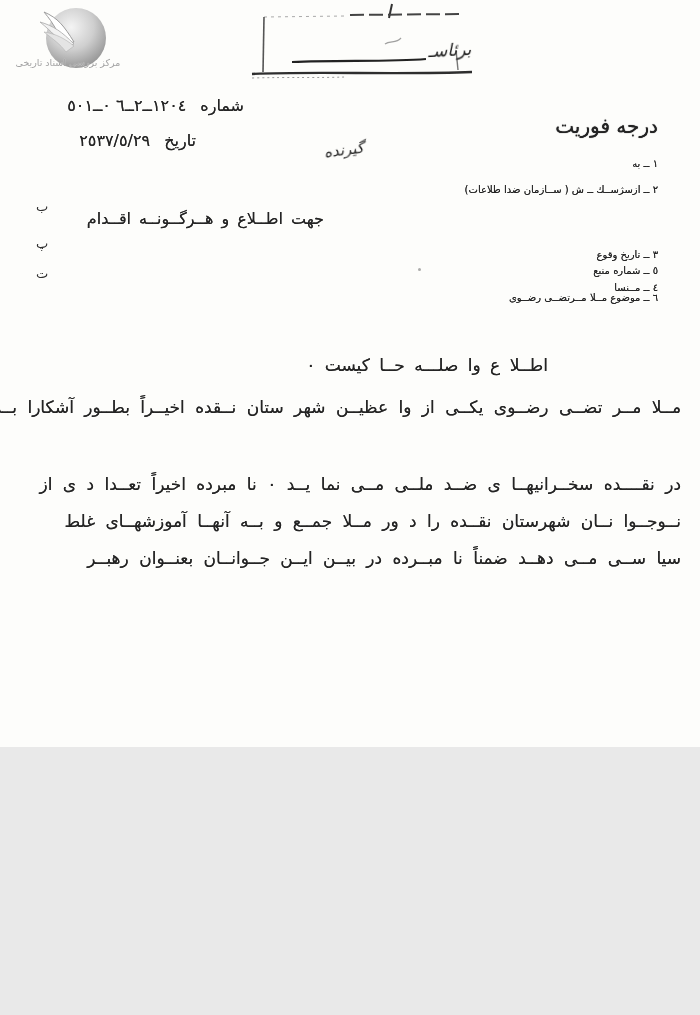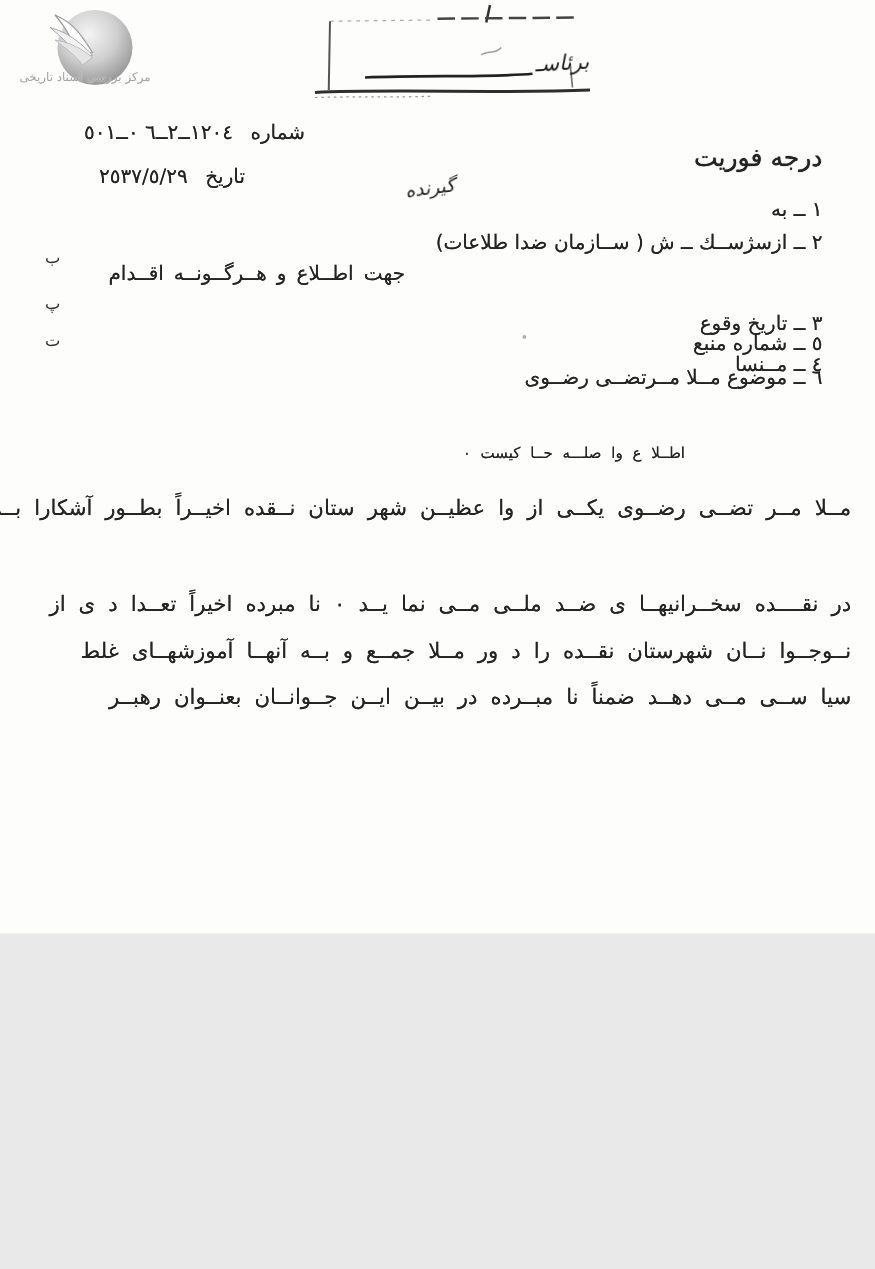--- a/index.html
+++ b/index.html
@@ -33,25 +33,25 @@
   
   #row-number{top:96px;right:456px;font-size:16px;}
   #row-date{top:131px;right:504px;font-size:16px;}
   #label-girandeh{right:336px;top:141px;font-size:15px;transform:rotate(-7deg);}
   #line-alef{top:171px;right:352px;font-size:16px;}
   #line-action{top:209px;right:376px;font-size:16px;word-spacing:3px;}
   .margin-letter{position:absolute;left:36px;font-size:13px;direction:rtl;color:#2e2e2e;}
   #ml-0{top:199px;} #ml-1{top:236px;} #ml-2{top:266px;}
   
   #priority{top:114px;right:42px;font-size:20px;text-shadow:0 0 .8px #000;}
-  .form-item{right:42px;font-size:16px;}
+  .form-item{right:42px;font-size:10px;}
   #fi-0{top:158px;} #fi-1{top:184px;} #fi-2{top:211px;margin-top:38px;}
   #fi-3{top:244px;margin-top:38px;} #fi-4{top:265px;} #fi-5{top:292px;margin-left:33px;}
   
-  #intro{top:355px;right:152px;font-size:12px;word-spacing:4px;}
+  #intro{top:355px;right:152px;font-size:17px;word-spacing:4px;}
   .body-line{right:19px;font-size:17px;word-spacing:5px;}
   #bl-0{top:397px;} #bl-1{top:436px;} #bl-2{top:474px;}
   #bl-3{top:511px;} #bl-4{top:548px;}
   #bl-5{top:585px;right:252px;}
   
   #hw-note{left:46px;top:930px;font-size:24px;transform:rotate(-6deg) skewX(-12deg);}
   #flourish{left:120px;top:952px;width:170px;height:50px;}
   .speck{position:absolute;width:3px;height:3px;border-radius:50%;background:#777;opacity:.6;}
   #speck-a{left:418px;top:268px;}
   #speck-b{left:302px;top:962px;}

